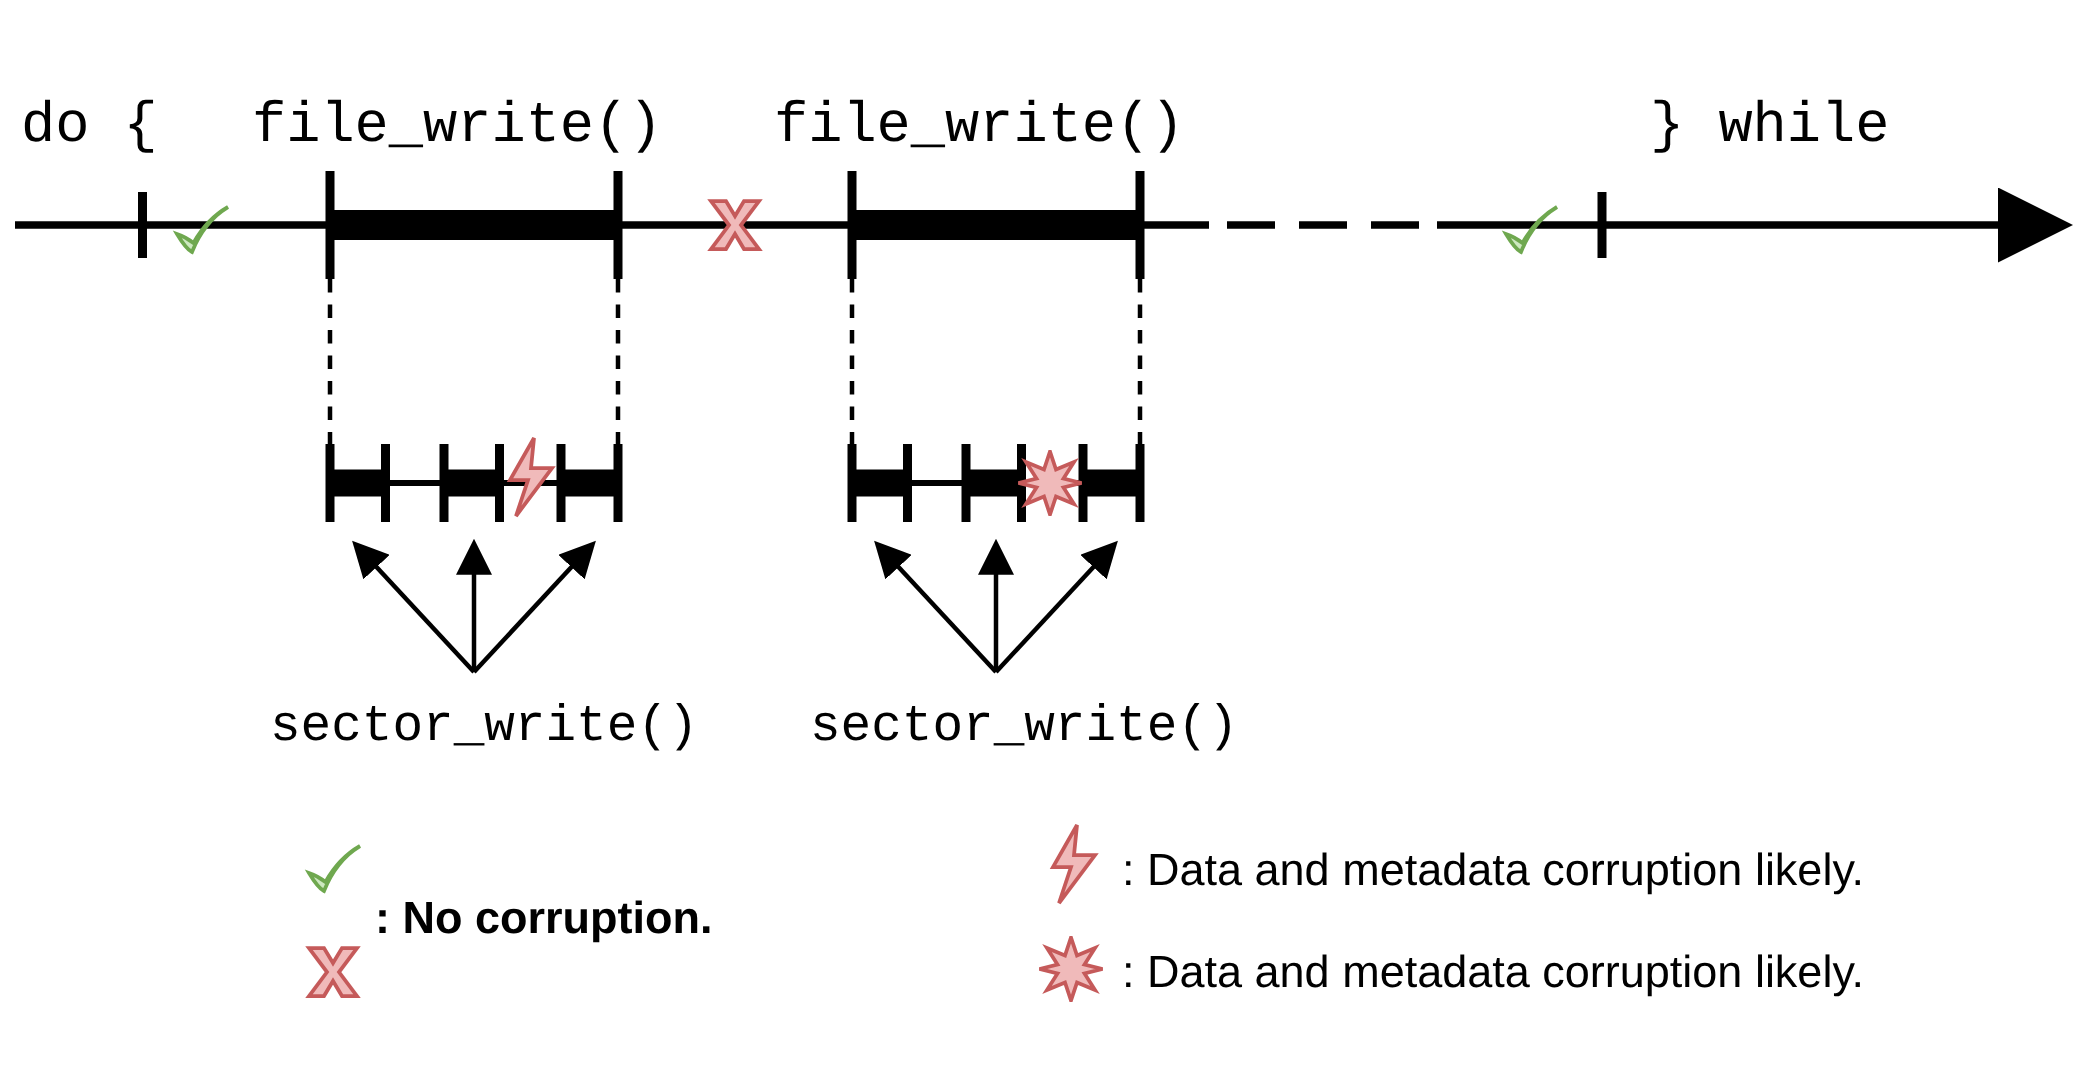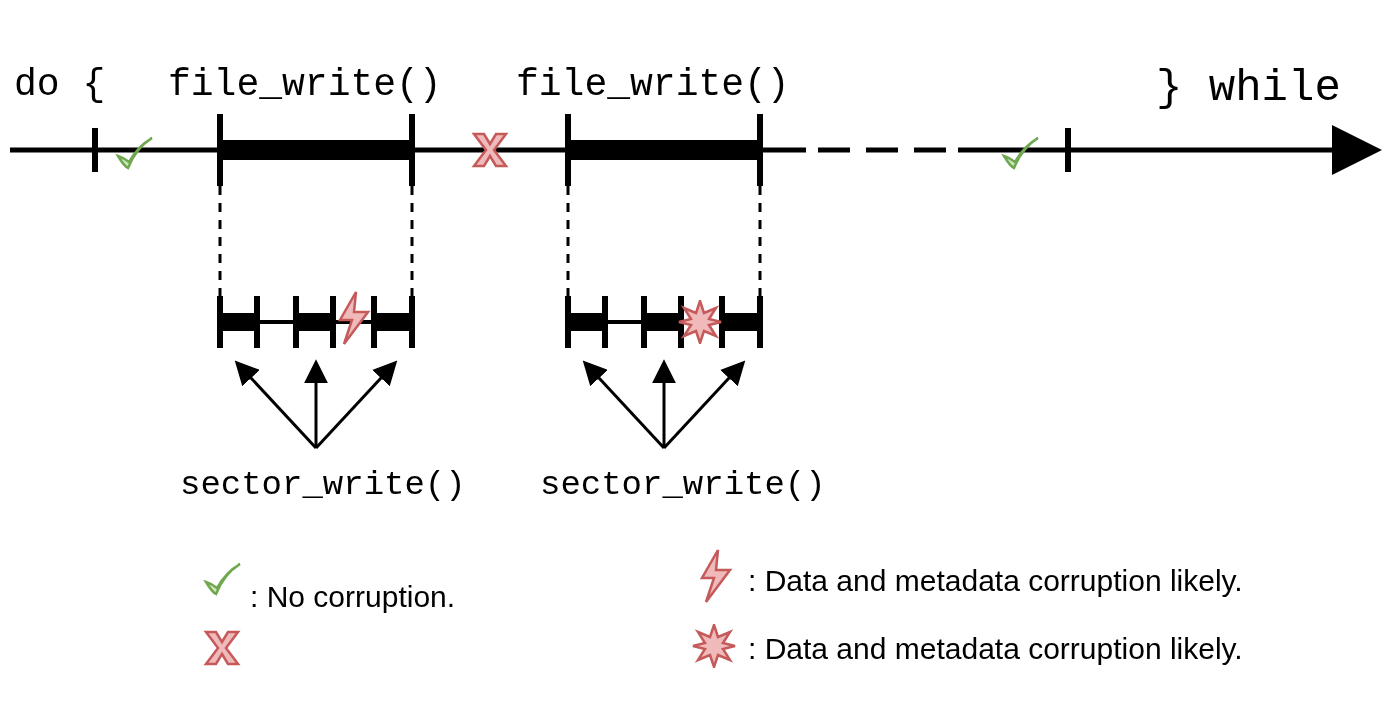--- a/index.html
+++ b/index.html
@@ -115,21 +115,21 @@
   <line x1="316" y1="448" x2="394" y2="364" stroke="#000" stroke-width="3" marker-end="url(#arrowThin)"></line>
 
   <line x1="664" y1="448" x2="586" y2="364" stroke="#000" stroke-width="3" marker-end="url(#arrowThin)"></line>
   <line x1="664" y1="448" x2="664" y2="364" stroke="#000" stroke-width="3" marker-end="url(#arrowThin)"></line>
   <line x1="664" y1="448" x2="742" y2="364" stroke="#000" stroke-width="3" marker-end="url(#arrowThin)"></line>
 </svg>
 
 <span class="mono" style="left:14px; top:63px; font-size:38px;">do {</span>
 <span class="mono" style="left:168px; top:63px; font-size:38px;">file_write()</span>
 <span class="mono" style="left:516px; top:63px; font-size:38px;">file_write()</span>
-<span class="mono" style="left:1156px; top:63px; font-size:44px;">} while</span>
+<span class="mono" style="left:1100px; top:63px; font-size:38px;">} while</span>
 
 <span class="mono" style="left:180px; top:466px; font-size:34px;">sector_write()</span>
 <span class="mono" style="left:540px; top:466px; font-size:34px;">sector_write()</span>
 
 <div class="check" style="left:114px; top:134px;">
   <svg viewBox="0 0 40 40">
         <path d="M4 22 Q10 32 14 34 Q22 14 38 4 Q24 12 15 28 Q10 24 4 22 Z" fill="#cde8c0" stroke="#6fa84f" stroke-width="2.5"></path>
       </svg>
 </div>
 <div class="check" style="left:1000px; top:134px;">
@@ -151,21 +151,21 @@
   <svg viewBox="0 0 44 44">
         <path d="M22 1 L26 13 L38 8 L31 19 L43 22 L31 25 L38 36 L26 31 L22 43 L18 31 L6 36 L13 25 L1 22 L13 19 L6 8 L18 13 Z" fill="#f0baba" stroke="#c55a5a" stroke-width="2.5"></path>
       </svg>
 </div>
 
 <div class="check" style="left:202px; top:560px;">
   <svg viewBox="0 0 40 40">
         <path d="M4 22 Q10 32 14 34 Q22 14 38 4 Q24 12 15 28 Q10 24 4 22 Z" fill="#cde8c0" stroke="#6fa84f" stroke-width="2.5"></path>
       </svg>
 </div>
-<span class="legend-text" style="left:250px; top:580px;">: No corruption.</span>
+<span class="legend-text" style="left:250px; top:596px;font-weight:bold;">: No corruption.</span>
 
 <div class="cross" style="left:202px; top:628px;">
   <svg viewBox="0 0 40 40">
         <path d="M4 4 L14 4 L20 14 L26 4 L36 4 L24 20 L36 36 L26 36 L20 26 L14 36 L4 36 L16 20 Z" fill="#f0baba" stroke="#c55a5a" stroke-width="2.5"></path>
       </svg>
 </div>
 
 <div class="bolt" style="left:696px; top:548px;">
   <svg viewBox="0 0 40 56">
         <path d="M22 2 L6 30 L18 30 L10 54 L34 22 L20 22 Z" fill="#f0baba" stroke="#c55a5a" stroke-width="2.5"></path>

